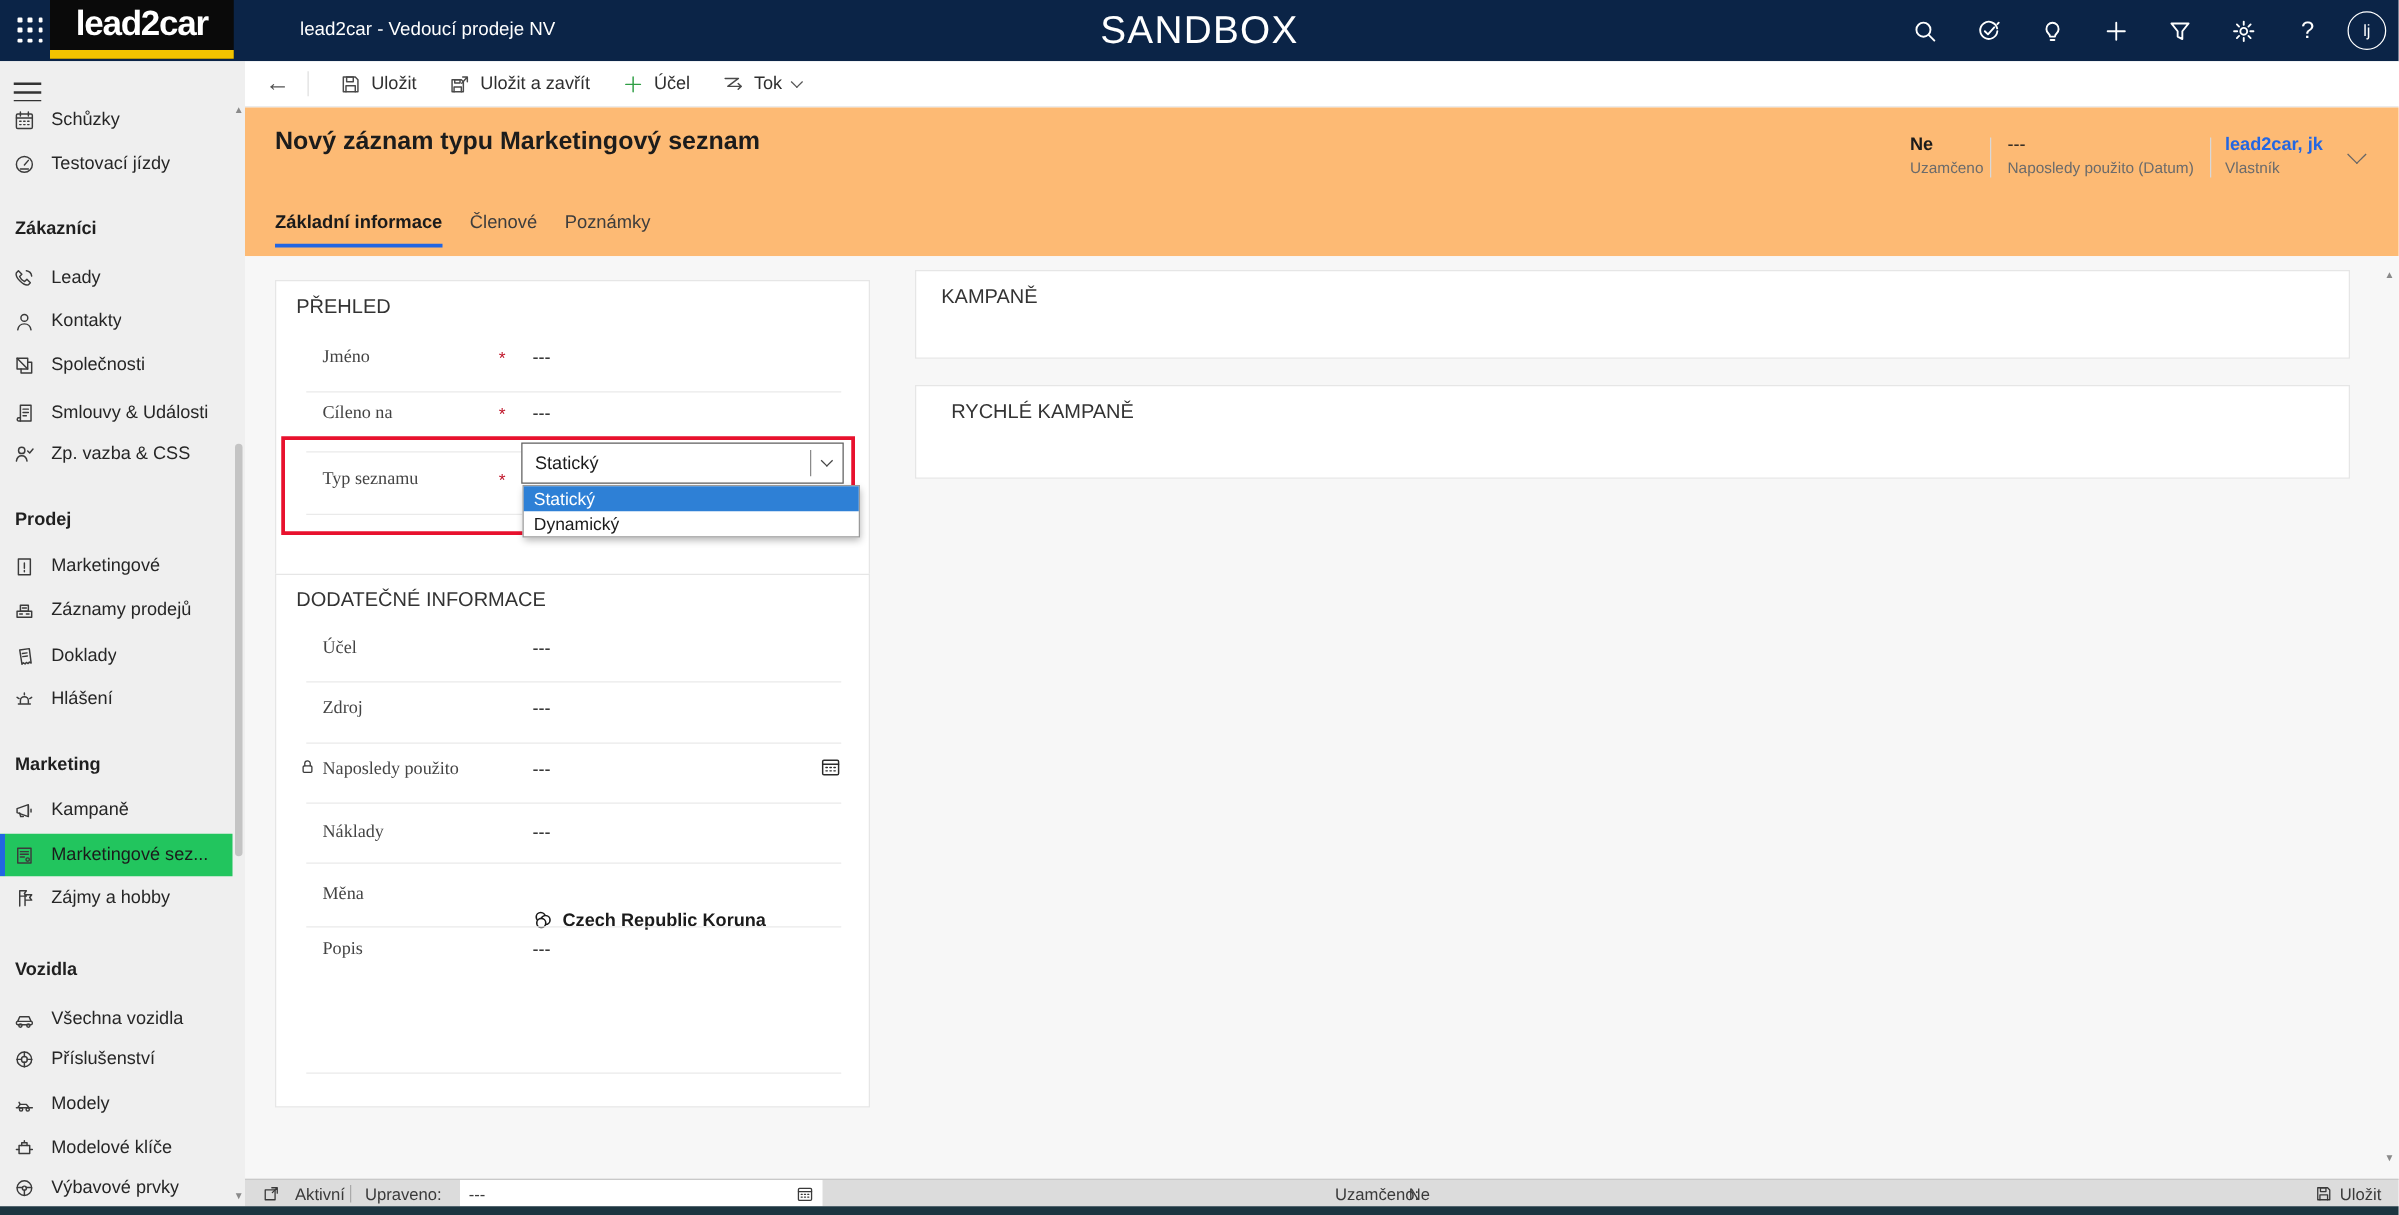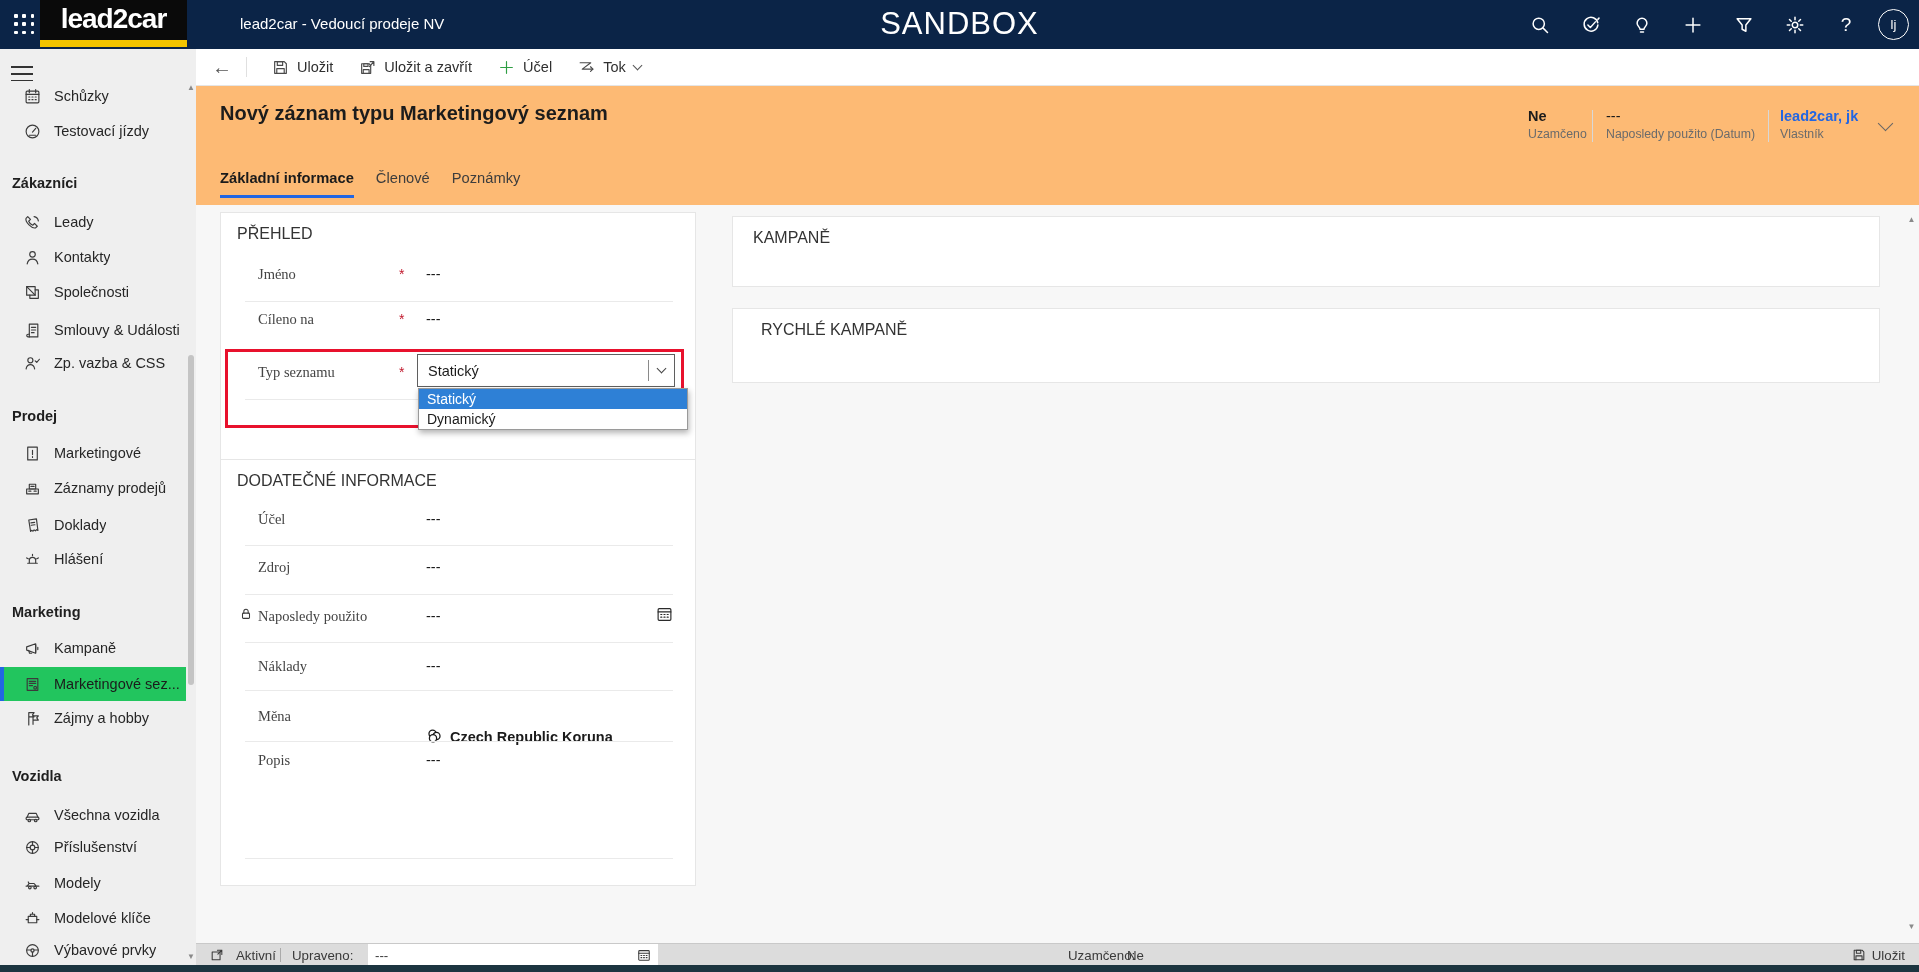--- a/index.html
+++ b/index.html
@@ -20,21 +20,21 @@
   .env{position:absolute;left:50%;top:6px;transform:translateX(-50%);color:#fff;font-size:31px;font-weight:300;letter-spacing:1px;}
   .top-icons{position:absolute;right:10px;top:0;height:49px;display:flex;align-items:center;gap:13px;}
   .tbtn{width:38px;height:40px;display:flex;align-items:center;justify-content:center;cursor:pointer;color:#fff;font-size:19px;}
   .icw{width:20px;height:20px;stroke:#fff;fill:none;stroke-width:1.2;stroke-linecap:round;stroke-linejoin:round;}
   .avatar{width:31px;height:31px;border:1.4px solid #fff;border-radius:50%;display:flex;align-items:center;justify-content:center;color:#fff;font-size:13px;cursor:pointer;}
 
   
   .sidebar{position:absolute;left:0;top:49px;width:196px;height:916px;background:#efefef;}
   .hamburger{position:absolute;left:11px;top:12px;width:22px;height:18px;cursor:pointer;}
   .hamburger i{display:block;height:1.8px;background:#333;margin:5px 0;}
-  .sb-item{position:absolute;left:0;width:186px;height:34px;display:flex;align-items:center;padding-left:24px;gap:13px;cursor:pointer;color:#262626;font-size:14.5px;}
+  .sb-item{position:absolute;left:0;width:186px;height:34px;display:flex;align-items:center;padding-left:11px;gap:13px;cursor:pointer;color:#262626;font-size:14.5px;}
   .sb-item.active{background:#22c55e;box-shadow:inset 4px 0 0 var(--accent);color:#1b1b1b;}
   .sb-header{position:absolute;left:12px;width:170px;height:20px;font-size:14.5px;font-weight:bold;color:#1f1f1f;line-height:20px;}
   .ic{width:17px;height:17px;stroke:#3b3b3b;fill:none;stroke-width:1.1;stroke-linecap:round;stroke-linejoin:round;flex:none;}
   .sb-label{white-space:nowrap;overflow:hidden;}
   .sb-scroll{position:absolute;right:0;top:0;width:10px;height:916px;}
   .sb-scroll .arr{position:absolute;left:0;width:10px;color:#8a8a8a;font-size:8px;text-align:center;cursor:pointer;}
   .sb-thumb{position:absolute;left:2px;top:306px;width:6px;height:330px;background:#c4c4c4;border-radius:3px;cursor:pointer;}
 
   
   .cmdbar{position:absolute;left:196px;top:49px;width:1723px;height:37px;background:#fff;border-bottom:1px solid #e5e5e5;display:flex;align-items:center;}
@@ -381,21 +381,21 @@
 
     <div class="tabs">
       <span class="tab active">Základní informace</span>
       <span class="tab">Členové</span>
       <span class="tab">Poznámky</span>
     </div>
   </div>
 
   <div class="form-bg"></div>
 
-  <section class="card" style="left:220px;top:212px;width:476px;height:284px">
+  <section class="card" style="left:220px;top:224px;width:476px;height:284px">
     <div class="card-title">PŘEHLED</div>
     <div class="frow" style="top:44px">
       <span class="flabel">Jméno</span>
       <span class="freq">*</span>
       <span class="fval">---</span>
     </div>
     <div class="fdiv" style="top:88px"></div>
     <div class="frow" style="top:89px">
       <span class="flabel">Cíleno na</span>
       <span class="freq">*</span>

